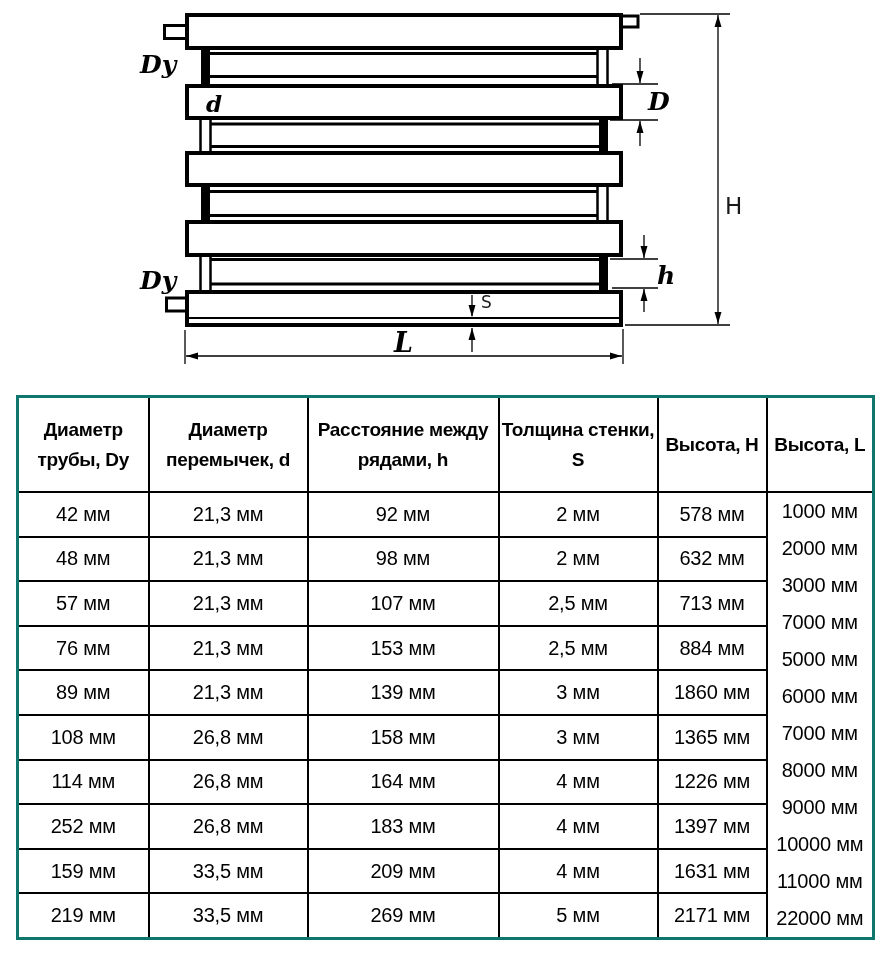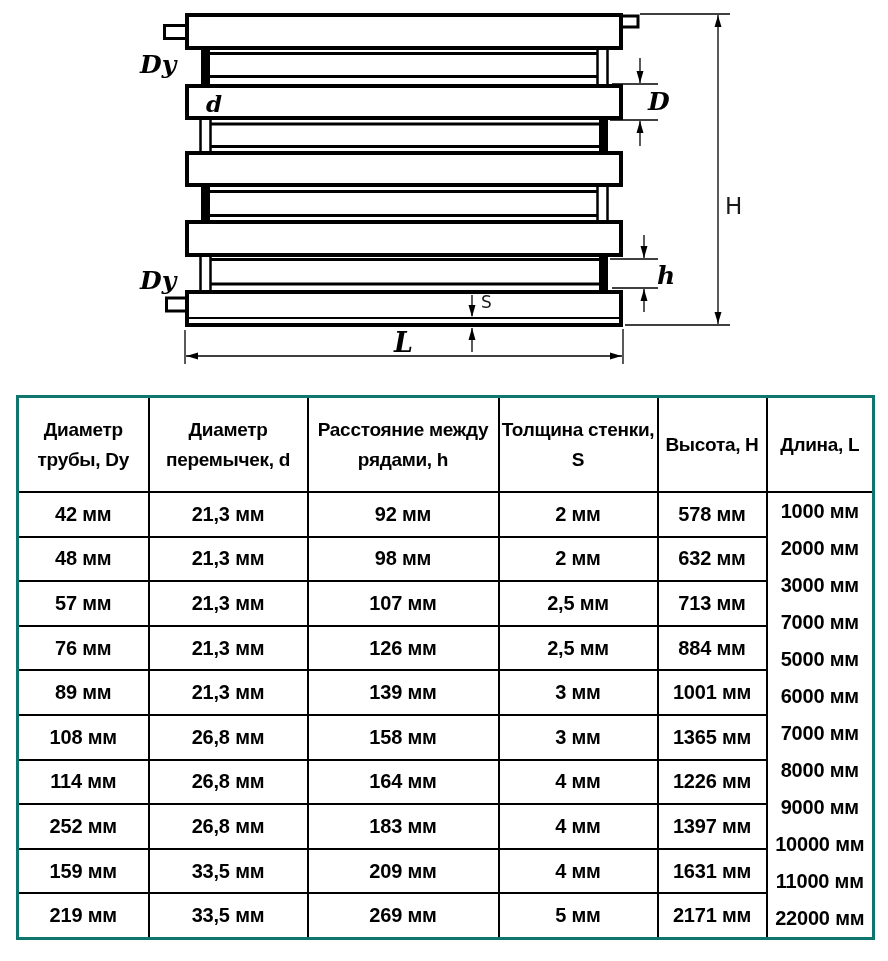--- a/index.html
+++ b/index.html
@@ -23,21 +23,21 @@
   }
   table.spec th, table.spec td {
     border:2px solid #000; text-align:center; vertical-align:middle;
     padding:0; color:#000; overflow:hidden;
   }
   table.spec thead th {
     height:93px; font-size:19px; font-weight:bold; line-height:30px;
     letter-spacing:-0.3px;
   }
   table.spec tbody td {
-    height:42px; font-size:20px; font-weight:bold; letter-spacing:-0.2px;
+    height:42px; font-size:20px; font-weight:normal; letter-spacing:-0.2px;
   }
   td.len-cell { vertical-align:middle; }
   .len-line { line-height:37px; font-size:20px; letter-spacing:-0.2px; }
 </style>
 </head>
 <body>
 
 <div class="page">
 
   <svg class="diagram" width="888" height="390" viewBox="0 0 888 390">
@@ -141,21 +141,21 @@
         <col style="width:109px">
         <col style="width:107px">
     </colgroup>
     <thead>
       <tr>
         <th>Диаметр трубы, Dy</th>
         <th>Диаметр перемычек, d</th>
         <th>Расстояние между рядами, h</th>
         <th>Толщина стенки, S</th>
         <th>Высота, H</th>
-        <th>Длина, L</th>
+        <th>Высота, L</th>
       </tr>
     </thead>
     <tbody>
         <tr>
           <td>42 мм</td>
           <td>21,3 мм</td>
           <td>92 мм</td>
           <td>2 мм</td>
           <td>578 мм</td>
           <td rowspan="10" class="len-cell">
@@ -183,30 +183,30 @@
         <tr>
           <td>57 мм</td>
           <td>21,3 мм</td>
           <td>107 мм</td>
           <td>2,5 мм</td>
           <td>713 мм</td>
         </tr>
         <tr>
           <td>76 мм</td>
           <td>21,3 мм</td>
-          <td>126 мм</td>
+          <td>153 мм</td>
           <td>2,5 мм</td>
           <td>884 мм</td>
         </tr>
         <tr>
           <td>89 мм</td>
           <td>21,3 мм</td>
           <td>139 мм</td>
           <td>3 мм</td>
-          <td>1001 мм</td>
+          <td>1860 мм</td>
         </tr>
         <tr>
           <td>108 мм</td>
           <td>26,8 мм</td>
           <td>158 мм</td>
           <td>3 мм</td>
           <td>1365 мм</td>
         </tr>
         <tr>
           <td>114 мм</td>

